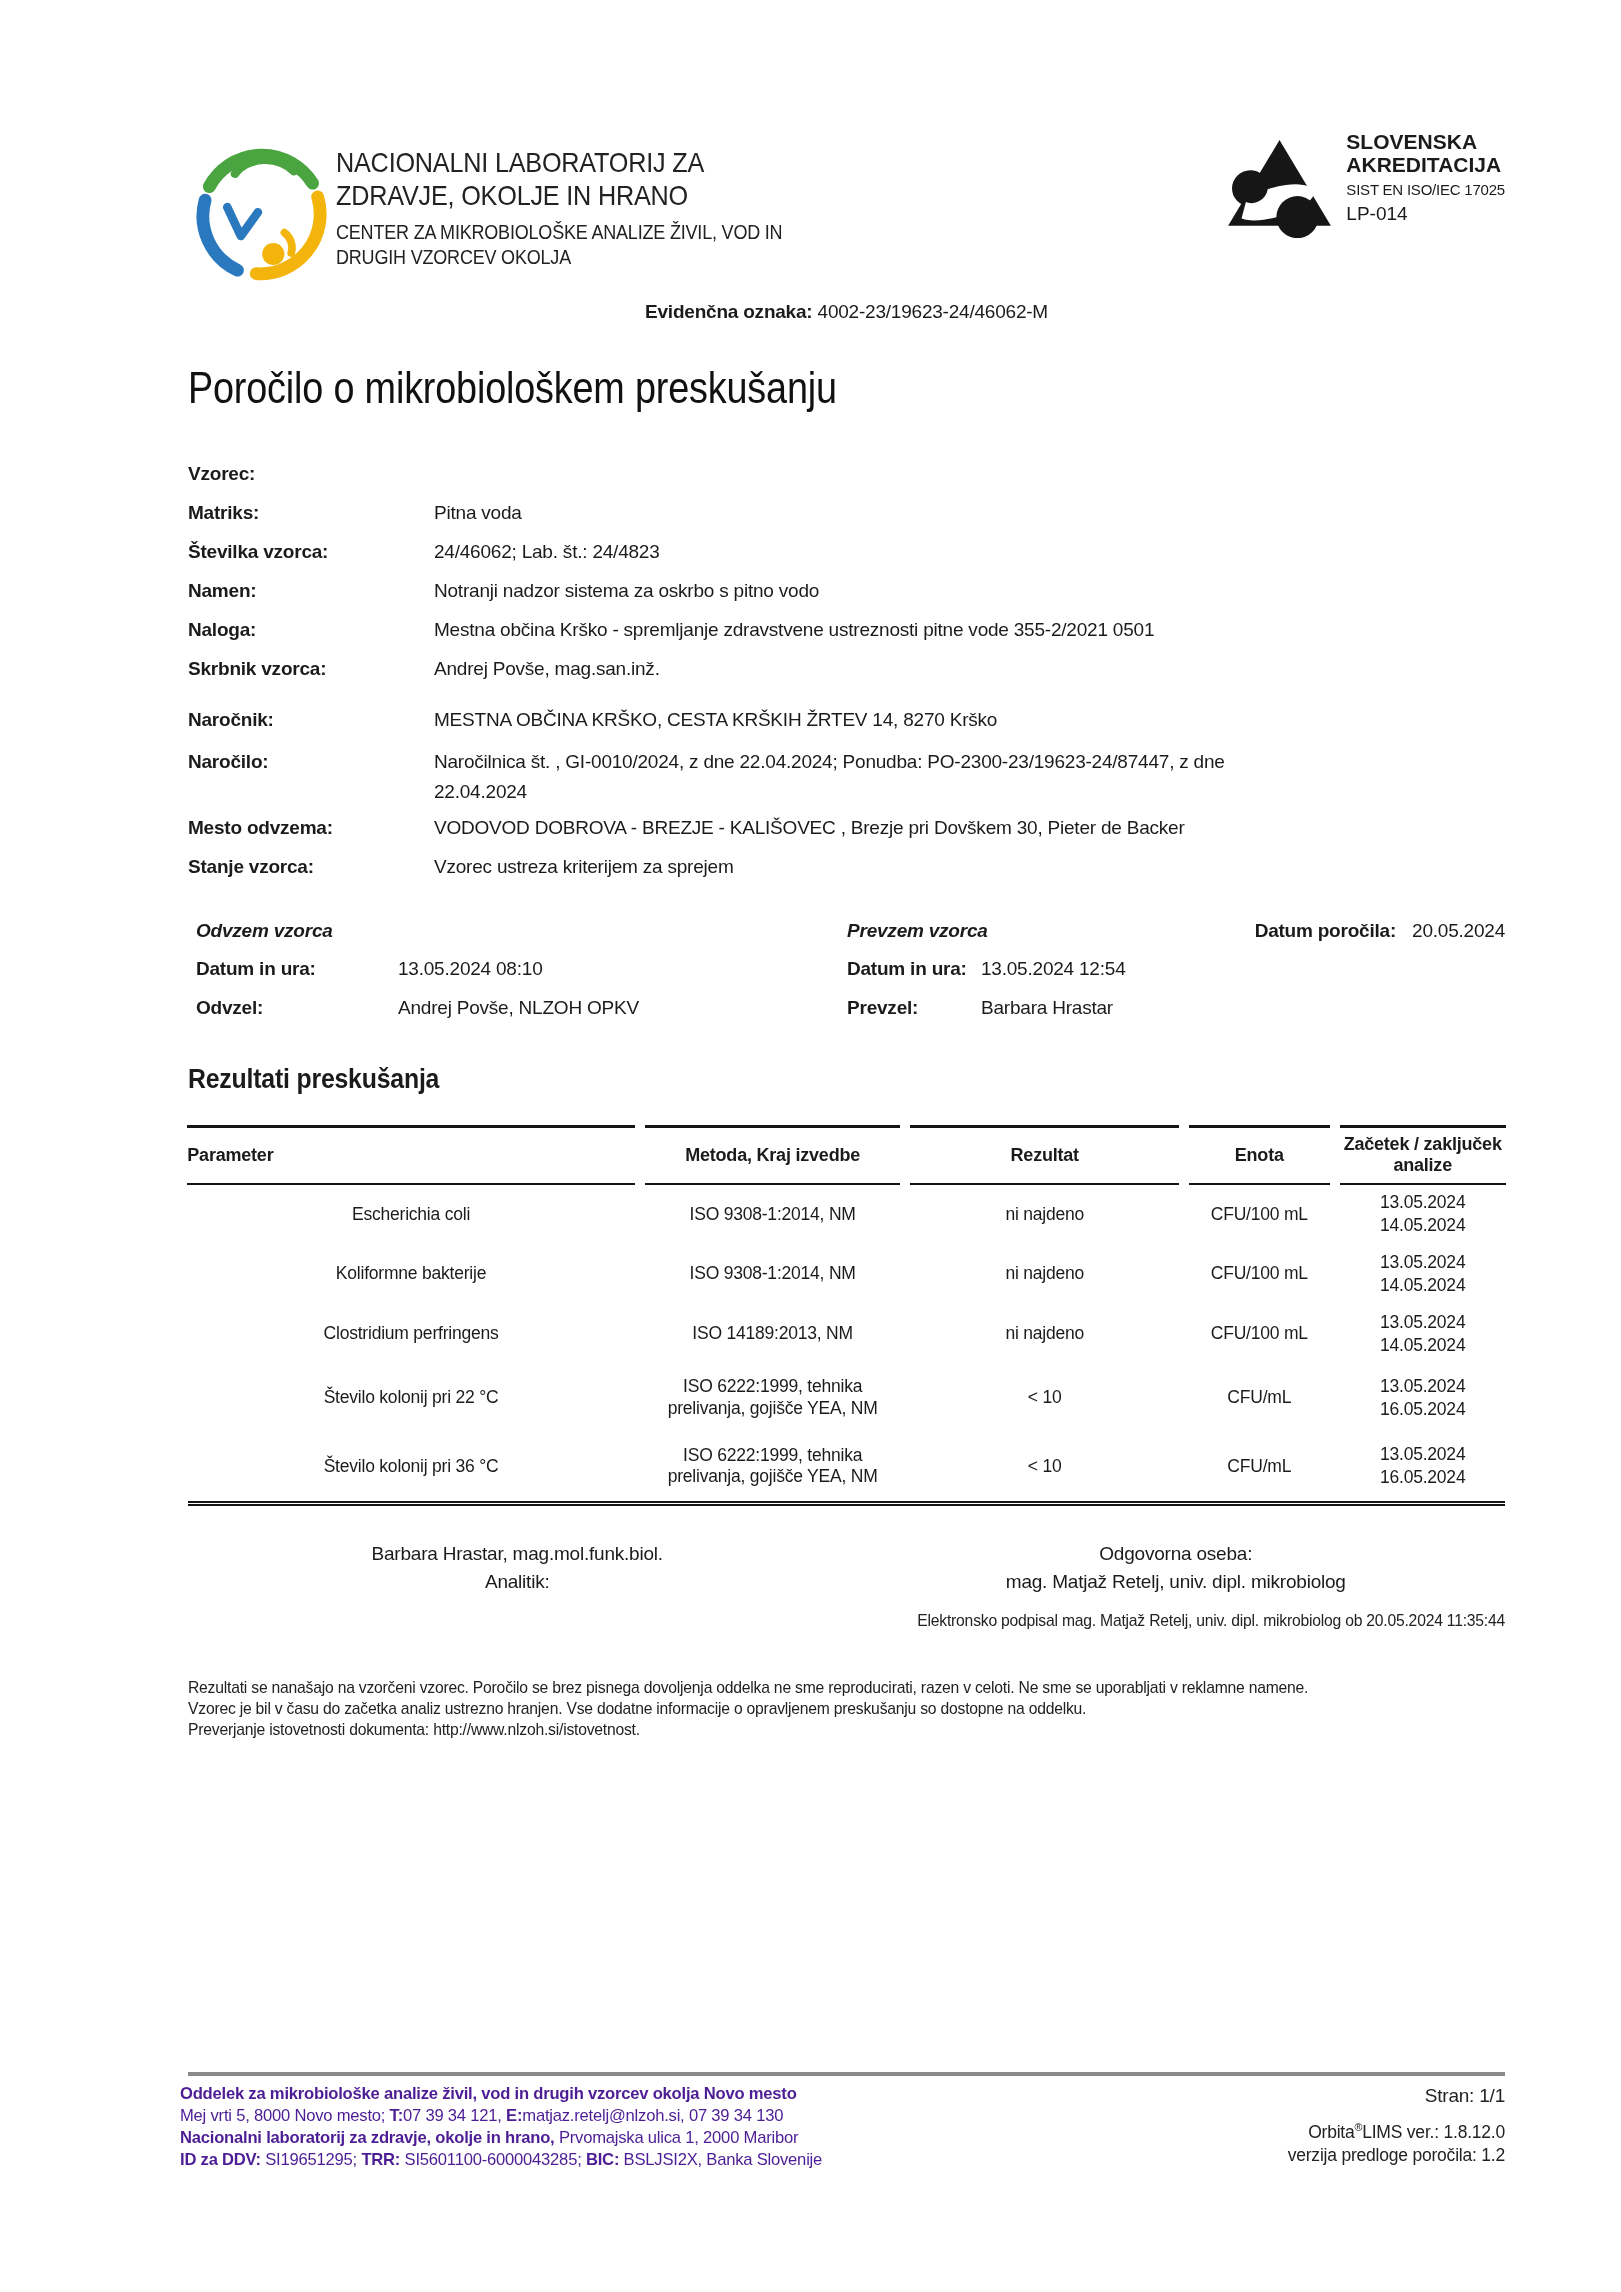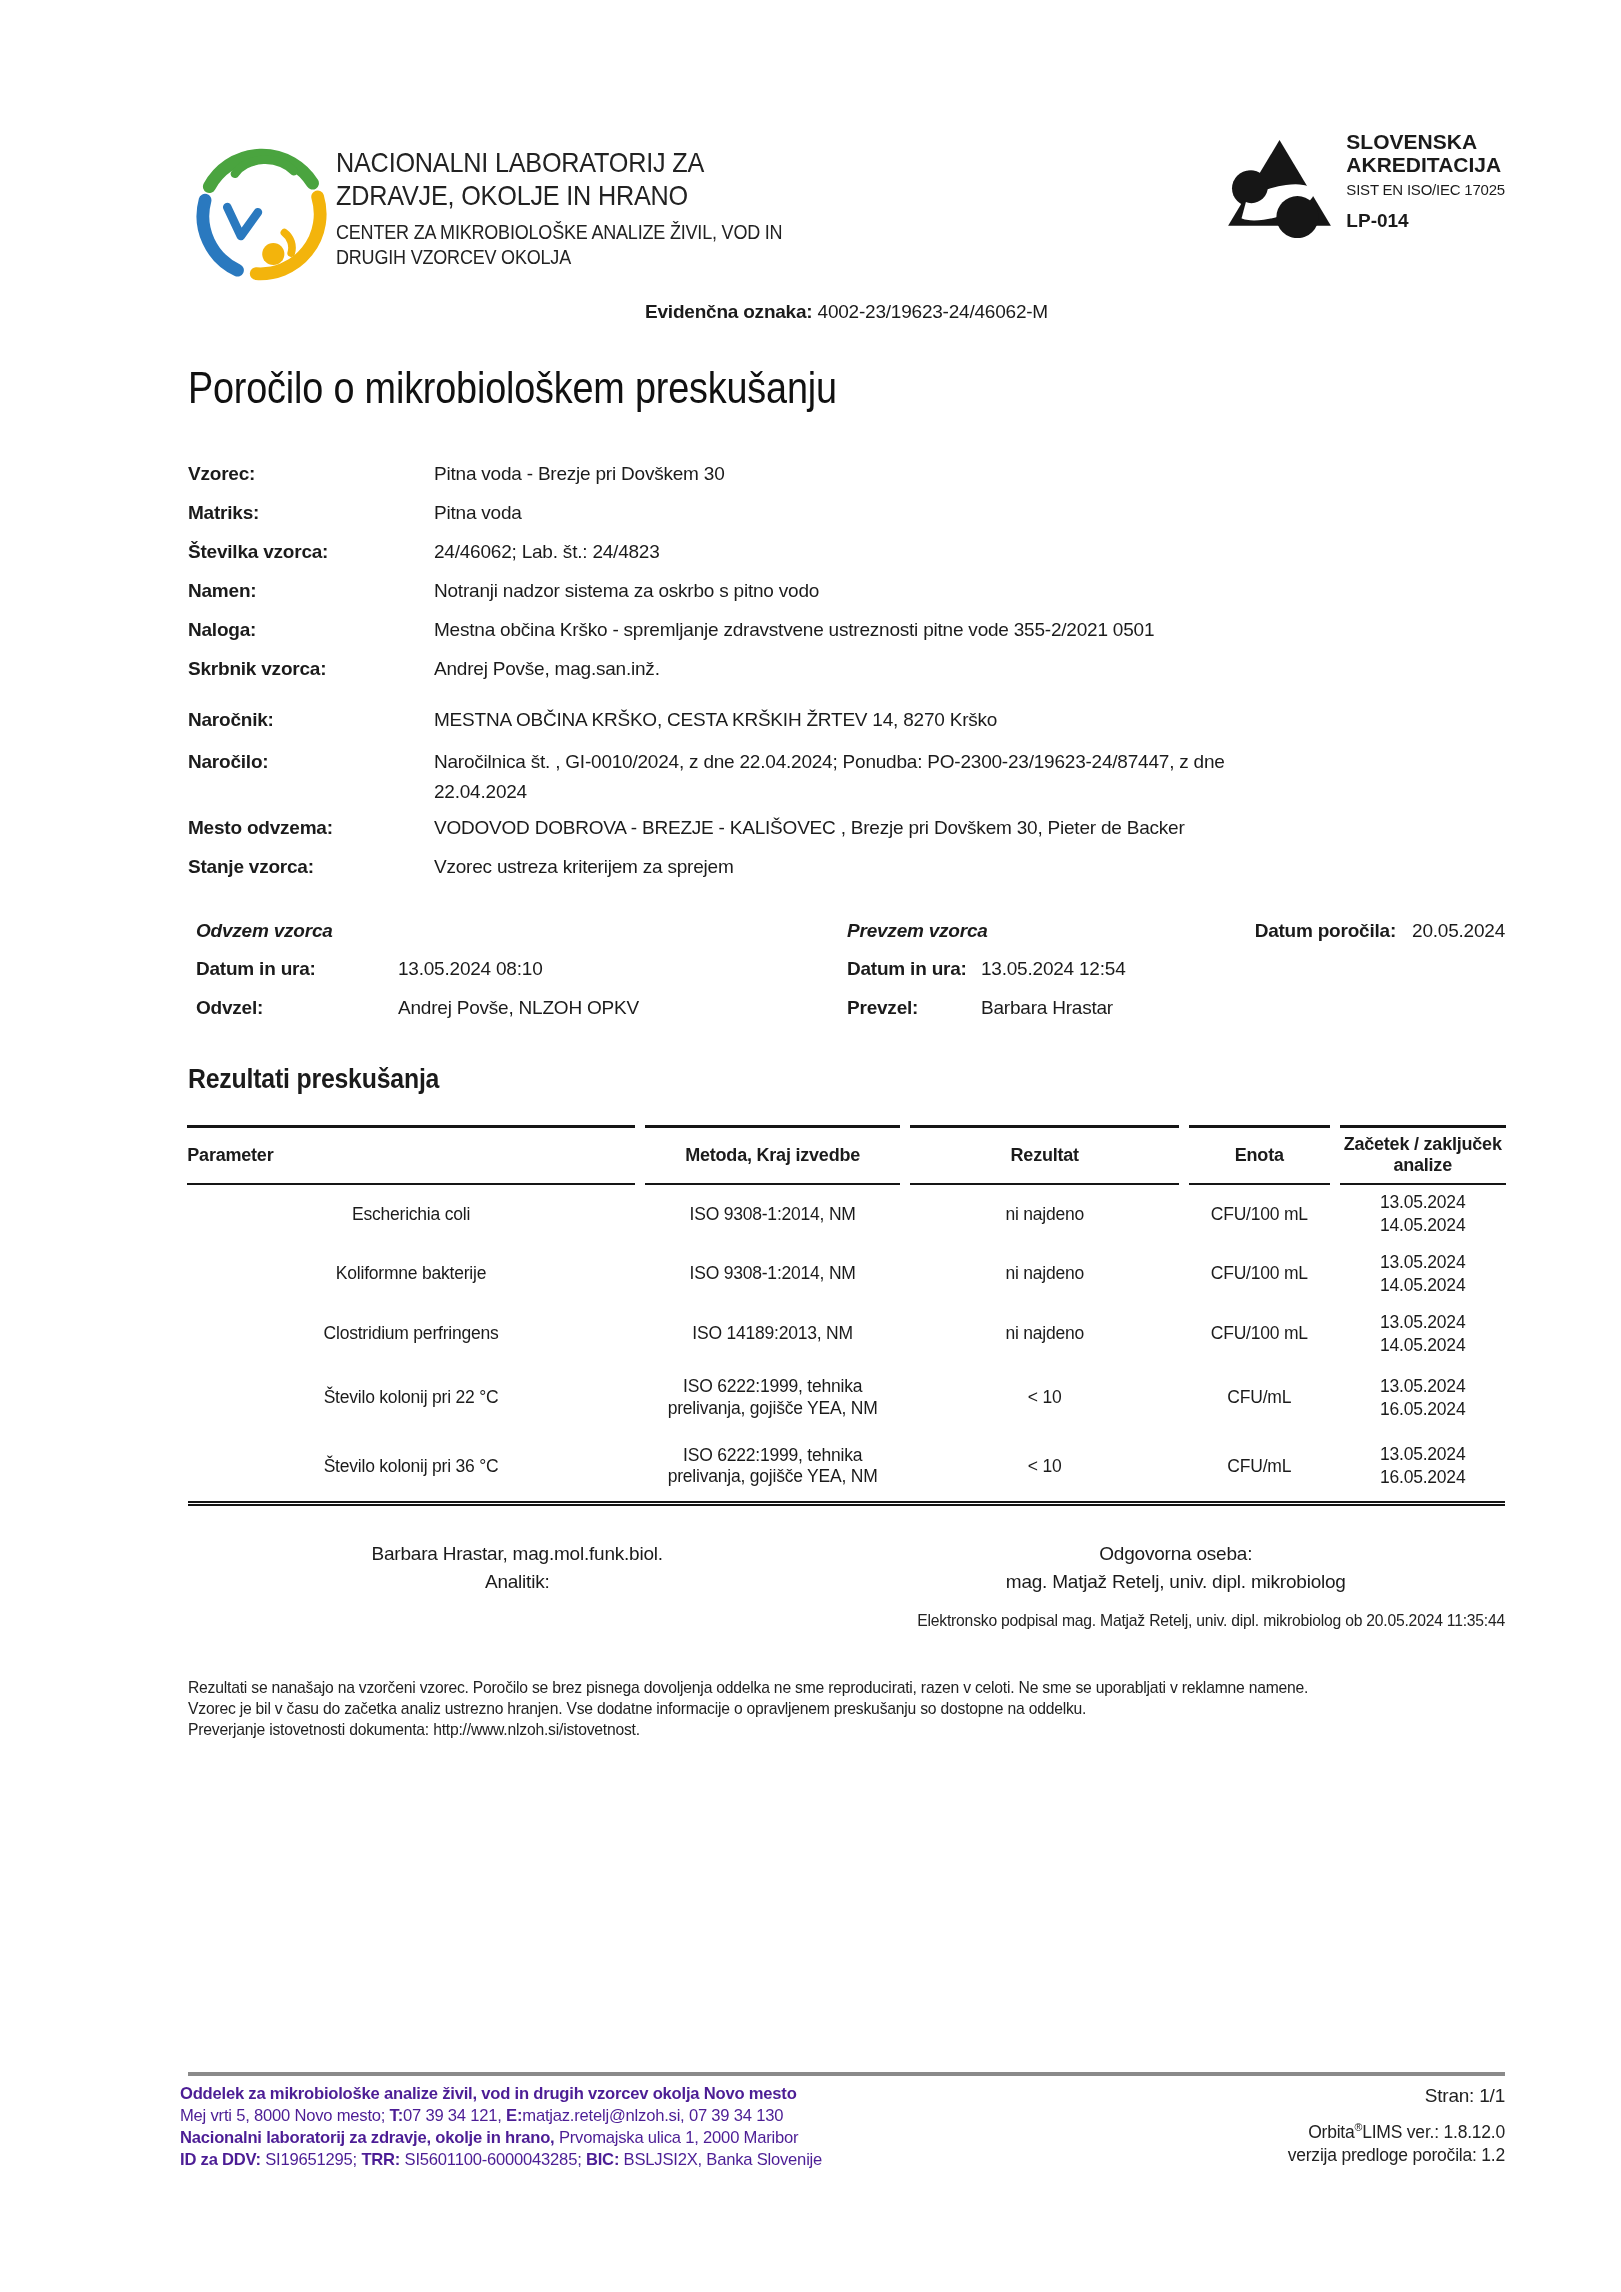--- a/index.html
+++ b/index.html
@@ -19,21 +19,21 @@
   
   #sec-header{top:121px;display:flex;align-items:flex-start;}
   #org-block{margin-left:3px;padding-top:25px;}
   .org-line{font-size:28px;line-height:33px;color:#222;transform:scaleX(0.9);transform-origin:left center;white-space:nowrap;}
   .org-sub{font-size:20px;line-height:24.6px;color:#222;transform:scaleX(0.9);transform-origin:left center;white-space:nowrap;}
   #org-sub-wrap{margin-top:8px;}
   #accred-block{margin-left:auto;display:flex;align-items:flex-start;}
   #accred-text{margin-left:12.5px;padding-top:9px;}
   .accred-title{font-size:21px;line-height:23px;font-weight:bold;letter-spacing:0;}
   .accred-std{font-size:15px;line-height:19.7px;margin-top:3.6px;}
-  .accred-code{font-size:19px;line-height:21.5px;font-weight:bold;margin-top:11px;letter-spacing:0;}
+  .accred-code{font-size:19px;line-height:21.5px;font-weight:normal;margin-top:4px;letter-spacing:0;}
 
   
   #sec-evidencna{top:301px;text-align:center;font-size:19px;}
 
   
   #sec-title{top:362px;font-size:45px;color:#111;white-space:nowrap;transform:scaleX(0.84);transform-origin:left center;}
 
   
   .kv{display:flex;font-size:19px;line-height:24px;}
   .kv .k{width:246px;flex:none;font-weight:bold;}
@@ -142,21 +142,20 @@
 <div id="sec-evidencna" class="abs lr">
   <span class="b">Evidenčna oznaka:</span>
   <span>4002-23/19623-24/46062-M</span>
 </div>
 
 <div id="sec-title" class="abs l">Poročilo o mikrobiološkem preskušanju</div>
 
 <div id="sec-kv1" class="abs lr">
   <div class="kv">
     <span class="k">Vzorec:</span>
-    <span class="v">Pitna voda - Brezje pri Dovškem 30</span>
   </div>
   <div class="kv">
     <span class="k">Matriks:</span>
     <span class="v">Pitna voda</span>
   </div>
   <div class="kv">
     <span class="k">Številka vzorca:</span>
     <span class="v">24/46062; Lab. št.: 24/4823</span>
   </div>
   <div class="kv">

